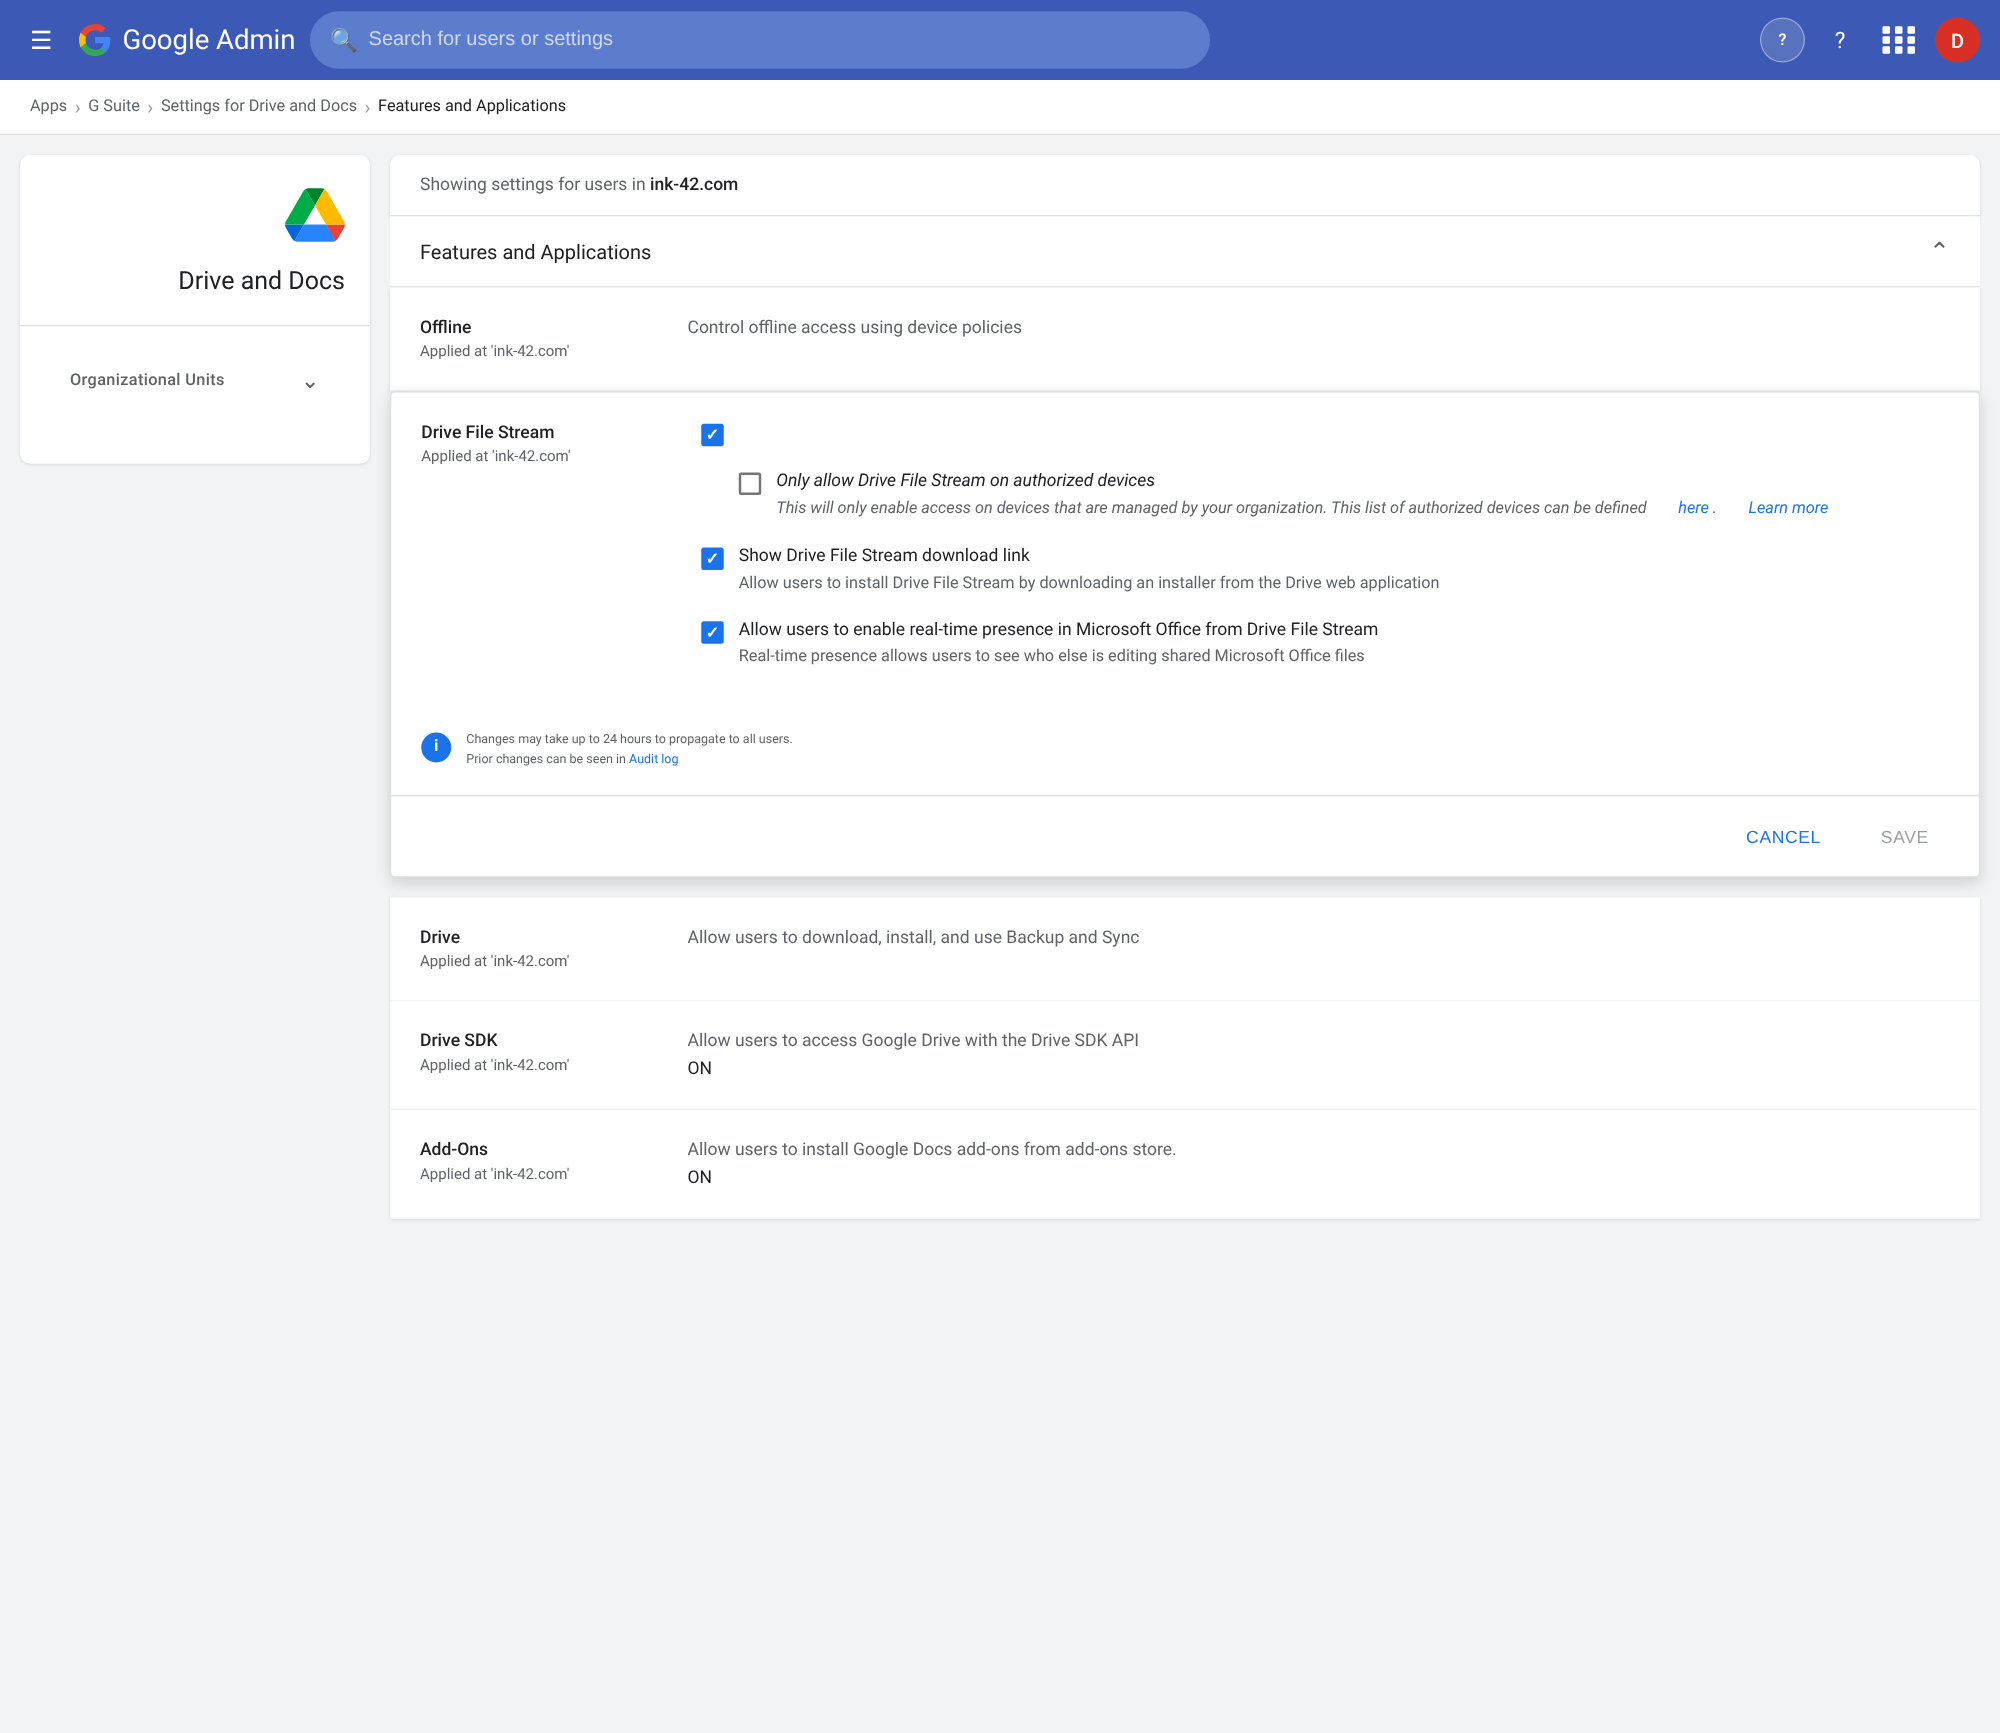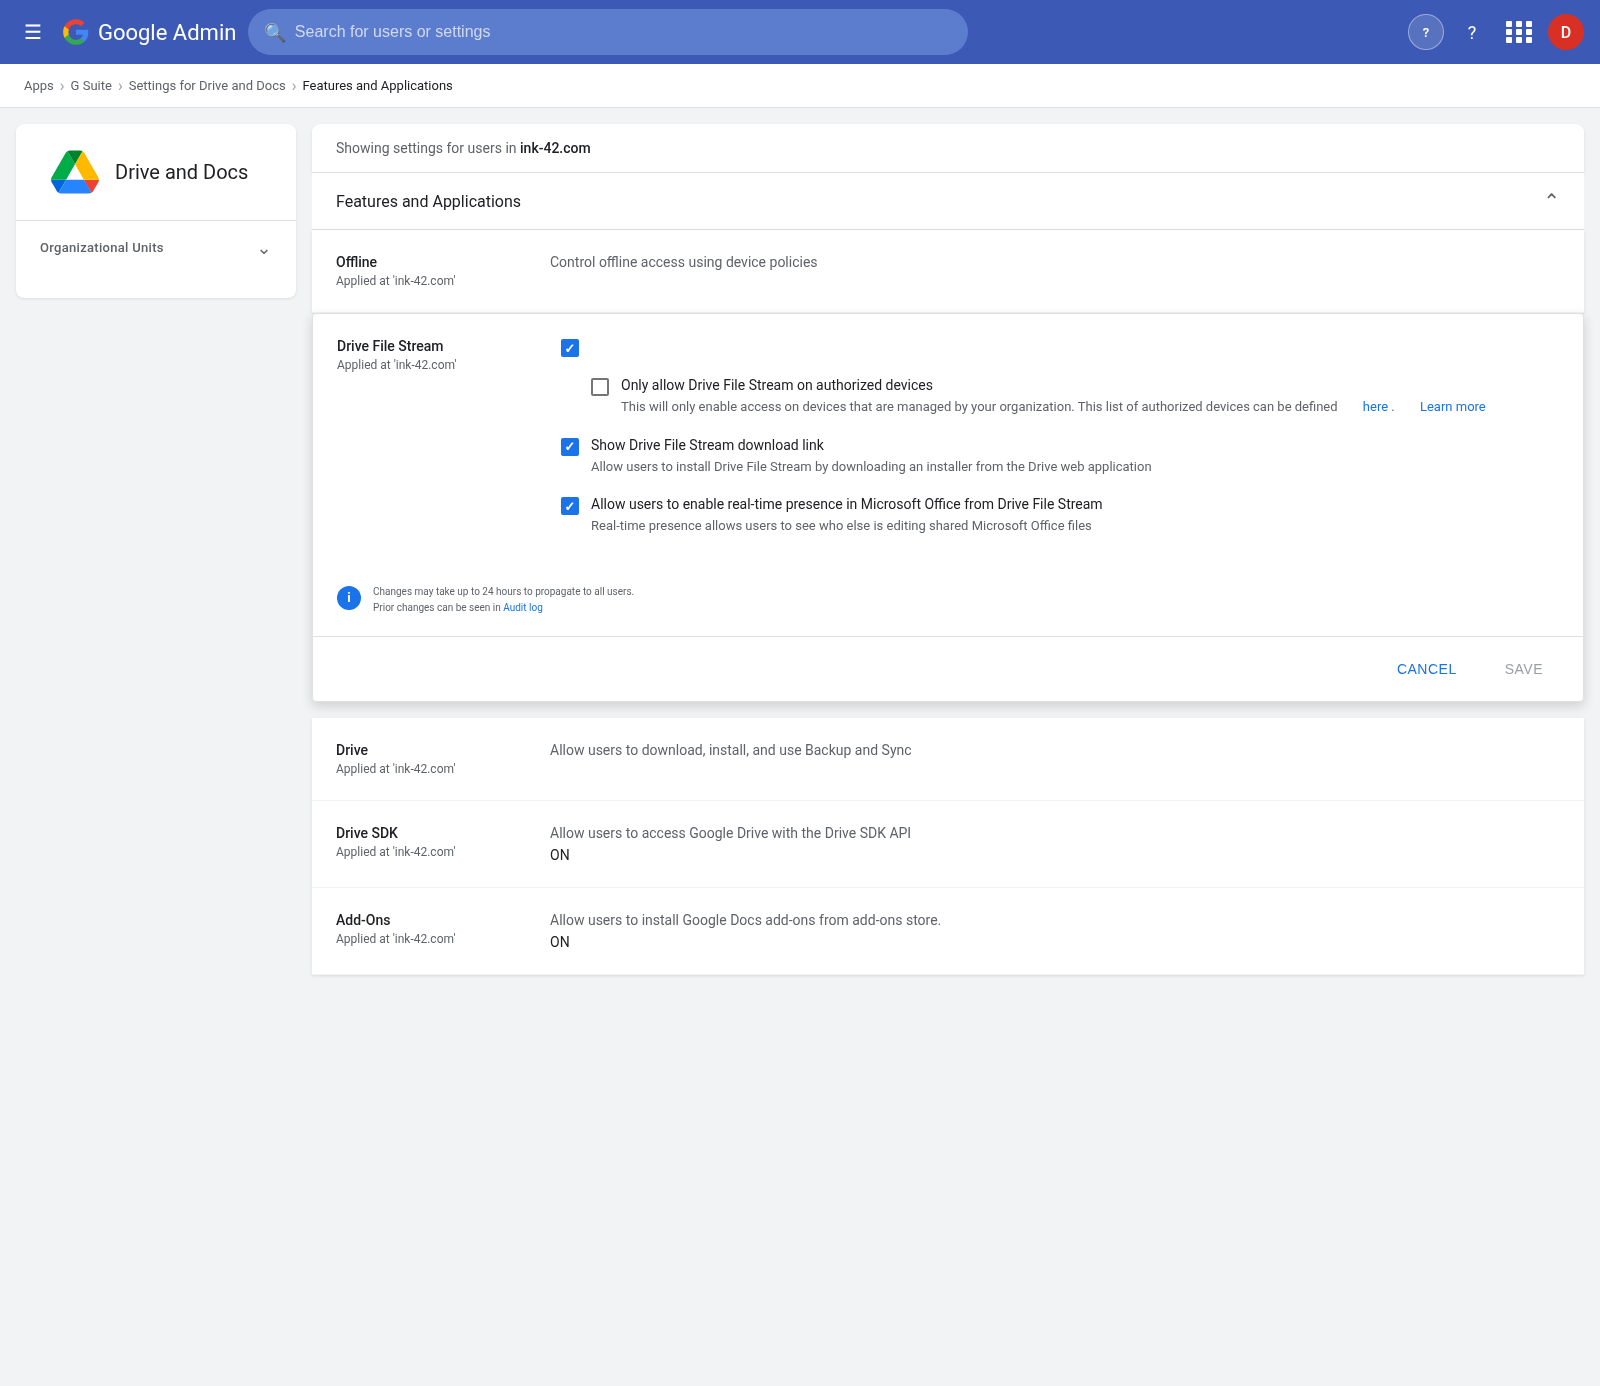--- a/index.html
+++ b/index.html
@@ -85,28 +85,29 @@
       width: 280px;
       min-width: 280px;
       background: #fff;
       border-radius: 8px;
       padding: 24px 0;
       box-shadow: 0 1px 3px rgba(0,0,0,0.1);
       align-self: flex-start;
     }
     .sidebar-app-header {
       display: flex;
-      align-items: center;
+      align-items: flex-end;
       gap: 16px;
-      padding: 0 35px 24px;
+      padding: 0 20px 24px;
+      flex-direction: column;
     }
     .sidebar-app-title { font-size: 20px; font-weight: 400; color: #202124; }
     .sidebar-section {
       border-top: 1px solid #e0e0e0;
-      padding: 0;
+      padding: 16px;
     }
     .sidebar-section-header {
       display: flex;
       align-items: center;
       justify-content: space-between;
       padding: 16px 24px;
       cursor: pointer;
       color: #5f6368;
       font-size: 13px;
       font-weight: 500;
@@ -347,21 +348,21 @@
         <div class="panel-content">
 
           <div class="checkbox-item">
             <div class="checkbox-wrap">
               <div class="cb checked">
                 <span class="cb-check">✓</span>
               </div>
             </div>
           </div>
 
-          <div class="checkbox-item" style="margin-left: 30px;">
+          <div class="checkbox-item" style="margin-left: 30px; font-style: italic;">
             <div class="checkbox-wrap">
               <div class="cb unchecked"></div>
             </div>
             <div class="cb-text">
               <div class="cb-title">Only allow Drive File Stream on authorized devices</div>
               <div class="cb-desc">
                 <span>This will only enable access on devices that are managed by your organization. This list of authorized devices can be defined</span>
                 <a href="#">here</a>
                 <span> . </span>
                 <a href="#">Learn more</a>

